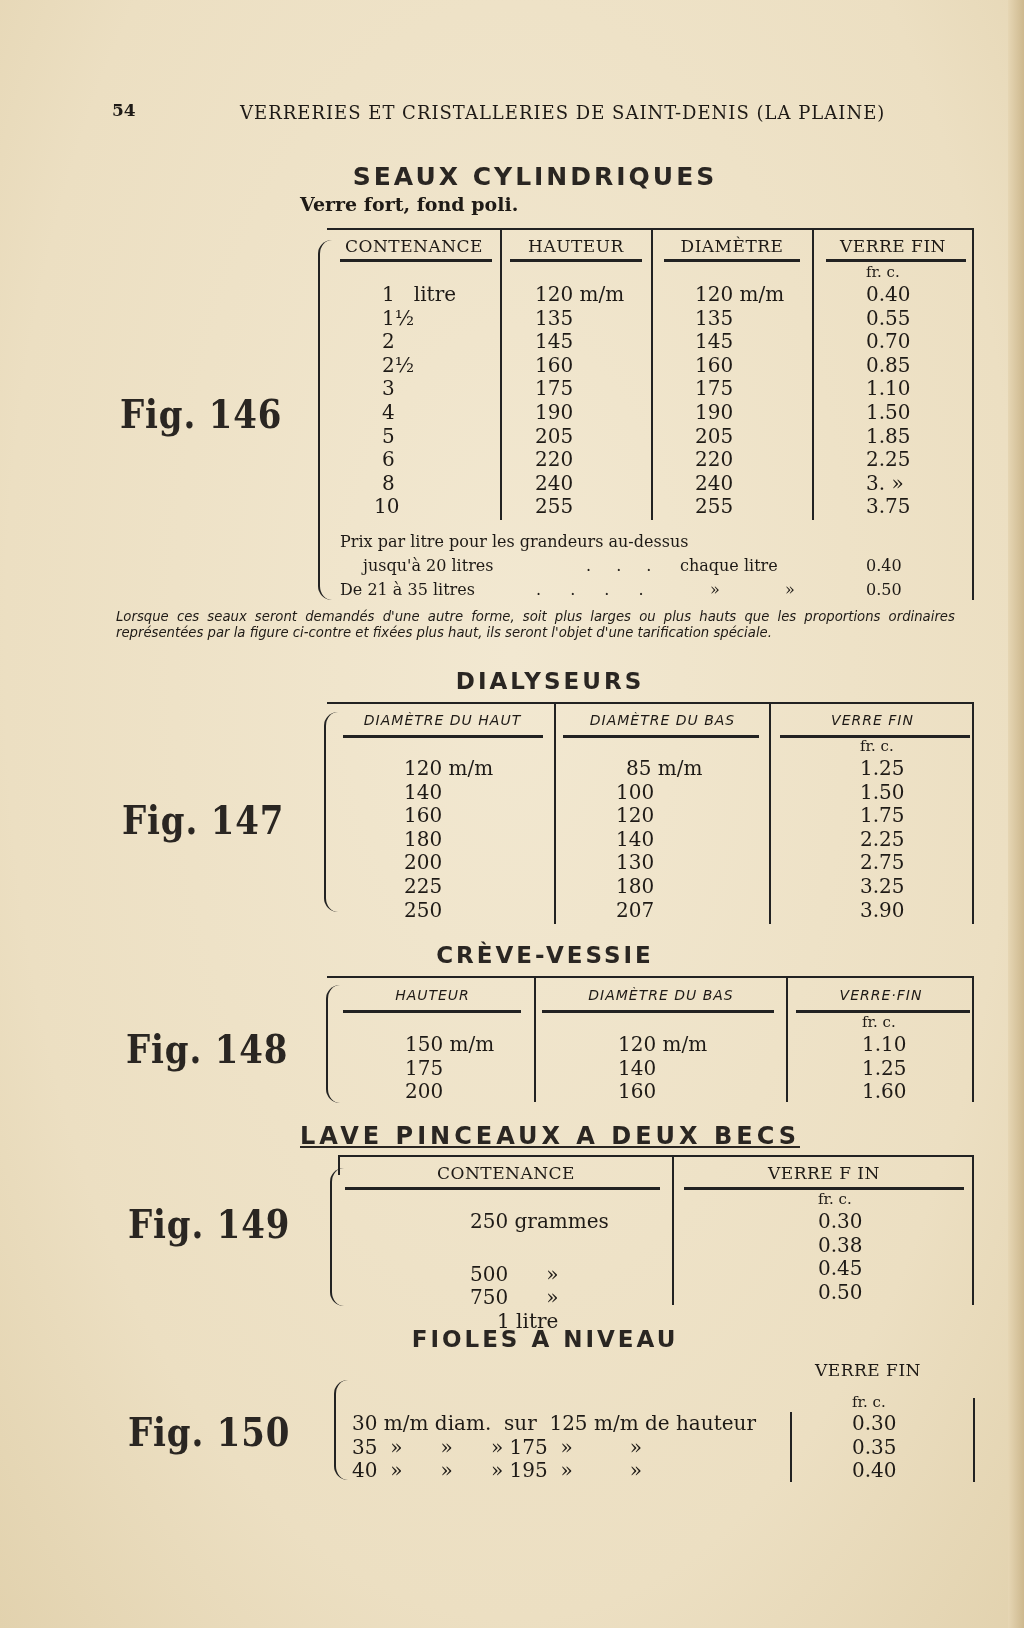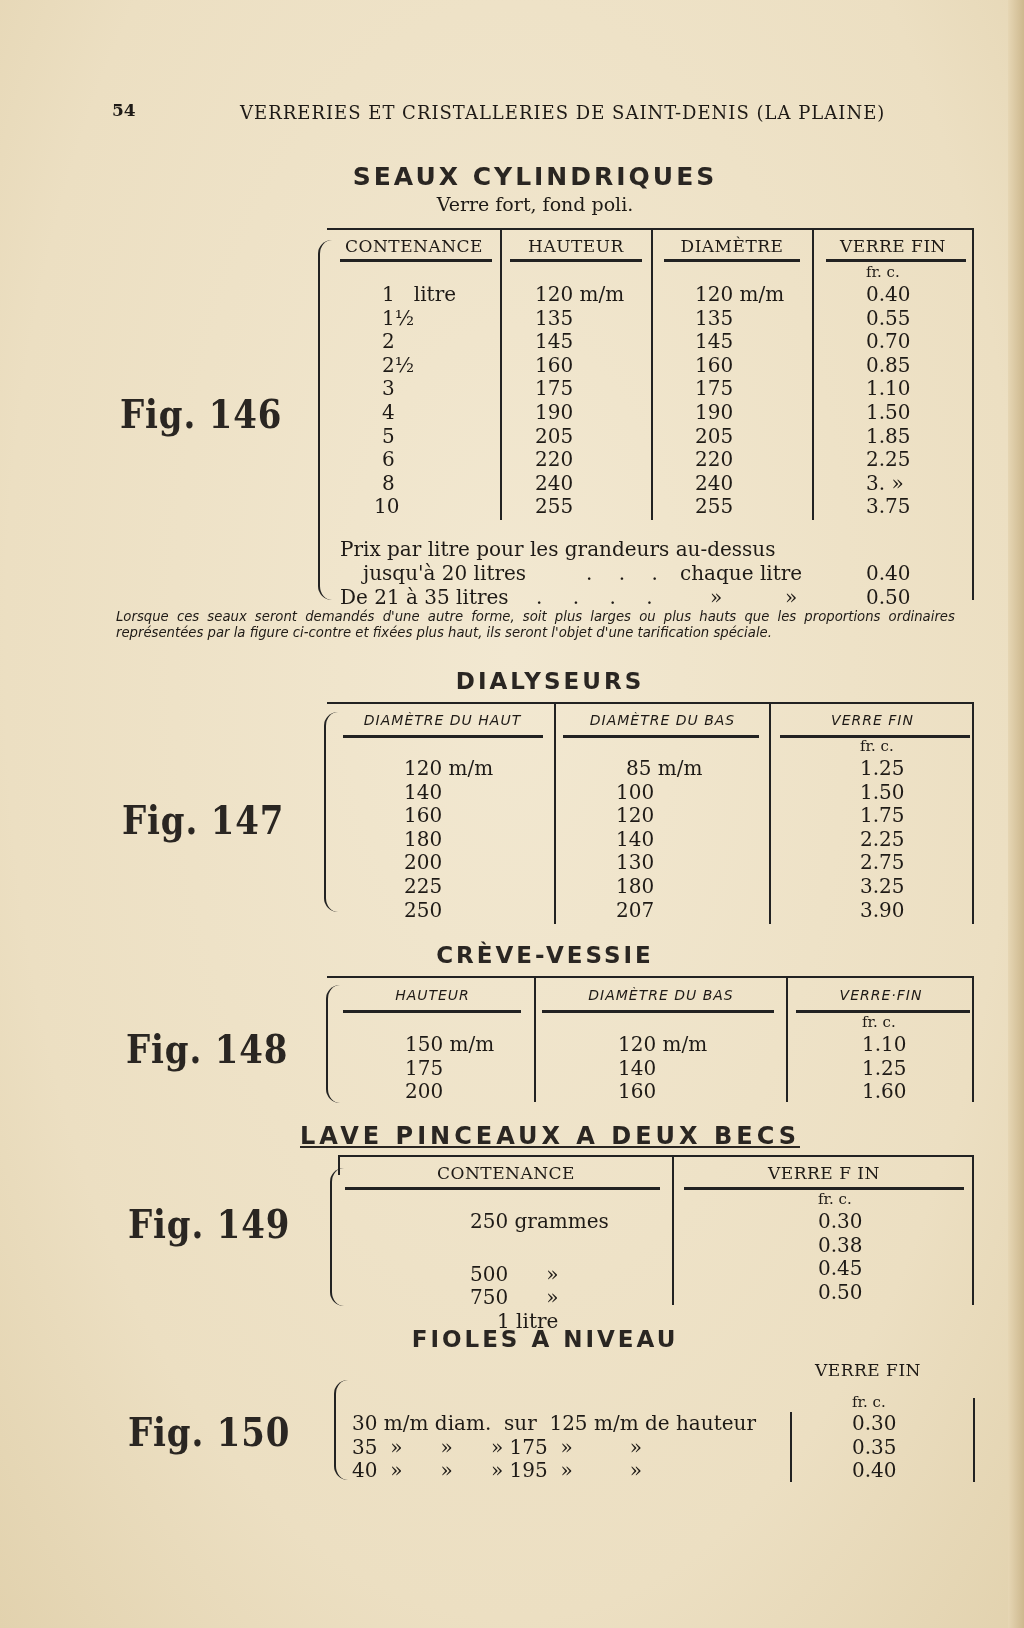--- a/index.html
+++ b/index.html
@@ -4,29 +4,29 @@
 <style>
   html,body{margin:0;padding:0;}
   body{width:1024px;height:1628px;background:#efe3c8;position:relative;overflow:hidden;color:#1e1a16;font-family:"DejaVu Serif",serif;}
   .page{position:absolute;left:0;top:0;width:1024px;height:1628px;background:radial-gradient(ellipse at 50% 40%,#f2e8d1 0%,#ecdfc2 70%,#e2d2ae 100%);}
   .spine{position:absolute;right:0;top:0;width:16px;height:1628px;background:linear-gradient(90deg,#e6d6b4,#cdb88e);}
   .abs{position:absolute;}
   .runhead{top:100px;left:112px;width:760px;font-size:16px;}
   .runhead .pg{position:absolute;left:0;top:0;font-family:"DejaVu Serif",serif;font-weight:bold;font-size:17px;}
   .runhead .title{position:absolute;left:128px;top:2px;font-variant:small-caps;letter-spacing:1px;font-size:18px;white-space:nowrap;}
   .sect{font-family:"DejaVu Sans",sans-serif;font-weight:bold;letter-spacing:3px;font-size:23px;text-align:center;white-space:nowrap;color:#2a2622;}
-  .sub{font-family:"DejaVu Serif",serif;font-weight:normal;font-size:19px;text-align:center;white-space:nowrap;}
+  .sub{font-family:"DejaVu Serif",serif;font-weight:bold;font-size:19px;white-space:nowrap;}
   .fig{font-family:"DejaVu Serif",serif;font-weight:bold;font-size:40px;letter-spacing:1px;white-space:nowrap;transform:scaleX(0.85);transform-origin:left top;color:#2a2622;}
   .brace{border-left:2px solid #222;border-radius:14px 0 0 14px;}
   .vline{position:absolute;width:2px;background:#222;}
   .hline{position:absolute;height:2px;background:#222;}
   .hdr{font-family:"DejaVu Serif",serif;font-size:17px;text-align:center;white-space:nowrap;letter-spacing:0.5px;}
   .hdr-it{font-family:"DejaVu Sans",sans-serif;font-style:italic;font-size:14px;text-align:center;white-space:nowrap;letter-spacing:1px;}
   .ul{position:absolute;height:3px;background:#222;}
-  .cell{position:absolute;white-space:nowrap;font-size:20px;line-height:23.6px;margin-top:8px;}
+  .cell{position:absolute;white-space:nowrap;font-size:16px;line-height:23.6px;}
   .col{position:absolute;}
   .col div{height:23.6px;line-height:23.6px;white-space:nowrap;font-size:20px;}
   .note{font-family:"DejaVu Sans",sans-serif;font-style:italic;font-size:13.5px;line-height:16px;left:116px;top:608px;width:856px;text-align:justify;transform:scaleX(0.98);transform-origin:left top;}
 </style>
 </head>
 <body>
 
 <div class="page">
   <div class="spine"></div>
 

